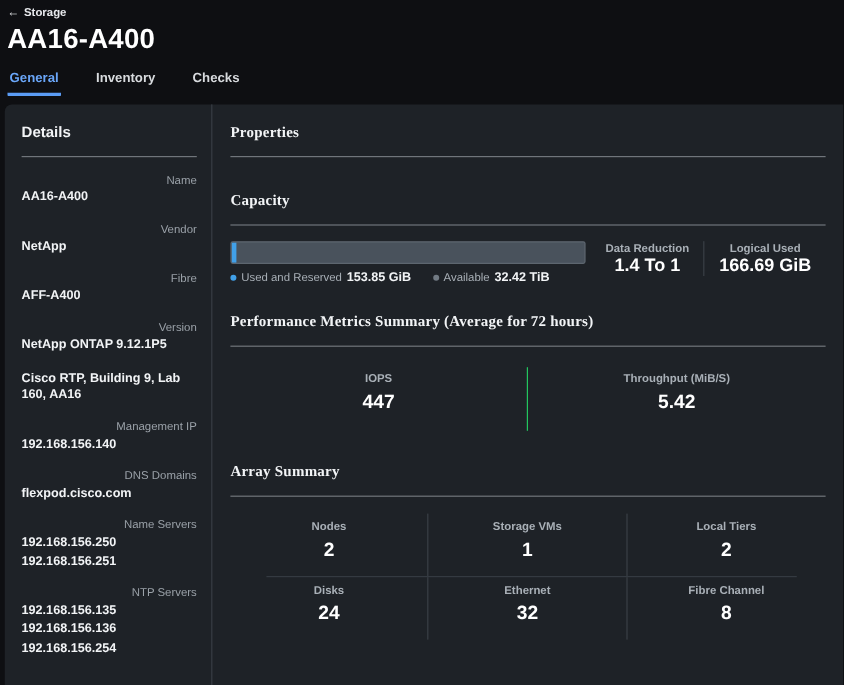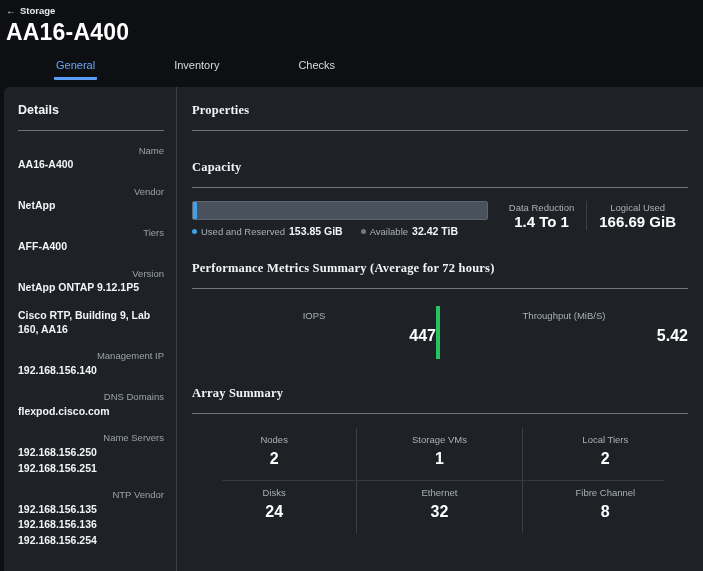--- a/index.html
+++ b/index.html
@@ -6,21 +6,21 @@
   html,body { background:#0b0c0e; }
   body { font-family:"Liberation Sans", sans-serif; }
   .screen { position:relative; width:703px; height:571px; background:#0e0f12; overflow:hidden; }
 
   
   .page-header { padding:5px 0 0 6px; }
   .breadcrumb { display:flex; align-items:center; gap:4px; font-size:9.5px; color:#e8eaed; font-weight:600; cursor:pointer; }
   .breadcrumb .arrow { font-size:10px; line-height:1; }
   .page-title { margin-top:3px; font-size:23px; font-weight:700; color:#ffffff; letter-spacing:0.2px; }
   .tabs { display:flex; gap:27px; margin-top:13px; padding-left:0; }
-  .tab { font-size:11px; font-weight:400; color:#d8dbde; padding:0 2px 6px 2px; border-bottom:3px solid transparent; cursor:pointer;margin-left:48px; }
+  .tab { font-size:11px; font-weight:700; color:#d8dbde; padding:0 2px 6px 2px; border-bottom:3px solid transparent; cursor:pointer; }
   .tab.active { color:#6aa6f8; border-bottom-color:#5b9cf5; border-radius:1px; }
 
   
   .panel { display:flex; margin:7px 0 0 4px; width:699px; height:510px; background:#1e2227; border-radius:6px 0 0 0; }
   .sidebar { width:173px; flex:0 0 173px; border-right:1px solid #393e45; padding:16px 12px 0 14px; }
   .side-title { font-size:12.5px; font-weight:700; color:#f2f4f6; }
   .rule { border:none; border-top:1px solid #70757b; margin-top:13px; }
   .field { margin-top:14px; }
   .field-label { font-size:9.5px; color:#9ba2a9; line-height:1.2;text-align:right; }
   .field-value { font-size:10.5px; font-weight:700; color:#f2f4f6; line-height:1.3; margin-top:2px; }
@@ -38,29 +38,29 @@
   .cap-left { width:296px; }
   .cap-bar { width:296px; height:19px; background:#49525c; border:1px solid #5d666f; border-radius:2px; overflow:hidden; position:relative; }
   .cap-used { position:absolute; left:0; top:0; bottom:0; min-width:3px; }
   .cap-legend { display:flex; align-items:center; margin-top:5px; }
   .dot { width:5px; height:5px; border-radius:50%; display:inline-block; margin-right:4px; flex:0 0 auto; }
   .leg-label { font-size:9.5px; color:#a9b0b7; margin-right:4px; }
   .leg-value { font-size:10.5px; font-weight:700; color:#f2f4f6; }
   .leg-gap { width:18px; flex:0 0 18px; }
   .cap-stats { display:flex; margin-left:auto; align-items:stretch; }
   .cap-stat { text-align:center; padding:1px 12px 0 12px; min-width:88px; }
-  .stat-label { font-size:9.5px; color:#a9b0b7; }
+  .stat-label { font-size:9.5px; color:#a9b0b7;font-weight:bold; }
   .cap-stat .stat-value { font-size:15px; font-weight:700; color:#ffffff; margin-top:0; }
   .vdiv { width:1px; background:#3a4046; }
 
   
   .metric-row { display:flex; margin-top:17px; }
   .metric-cell { width:50%; text-align:center; padding:4px 0 14px 0; }
-  .metric-cell.first { border-right:4px solid #22c55e; }
-  .metric-value { font-size:16px; font-weight:700; color:#ffffff; margin-top:6px;text-align:right; }
+  .metric-cell.first { border-right:1px solid #22c55e; }
+  .metric-value { font-size:16px; font-weight:700; color:#ffffff; margin-top:6px; }
 
   
   .array-grid { margin-top:14px; }
   .array-row { display:flex; }
   .array-cell { width:33.333%; text-align:center; padding:6px 0 12px 0; }
   .array-row .array-cell:nth-child(1),
   .array-row .array-cell:nth-child(2) { border-right:1px solid #3a4046; }
   .array-value { font-size:16px; font-weight:700; color:#ffffff; margin-top:5px; }
   .hdiv { border:none; border-top:1px solid #343a41; margin:0 24px 0 30px; }
 </style>
@@ -90,21 +90,21 @@
 
       <div class="field">
         <div class="field-label">Name</div>
         <div class="field-value">AA16-A400</div>
       </div>
       <div class="field">
         <div class="field-label">Vendor</div>
         <div class="field-value">NetApp</div>
       </div>
       <div class="field">
-        <div class="field-label">Tiers</div>
+        <div class="field-label">Fibre</div>
         <div class="field-value">AFF-A400</div>
       </div>
       <div class="field">
         <div class="field-label">Version</div>
         <div class="field-value">NetApp ONTAP 9.12.1P5</div>
       </div>
       <div class="field">
         <div class="field-value">Cisco RTP, Building 9, Lab 160, AA16</div>
       </div>
       <div class="field">
@@ -114,21 +114,21 @@
       <div class="field">
         <div class="field-label">DNS Domains</div>
         <div class="field-value">flexpod.cisco.com</div>
       </div>
       <div class="field">
         <div class="field-label">Name Servers</div>
         <div class="field-value">192.168.156.250</div>
         <div class="field-value">192.168.156.251</div>
       </div>
       <div class="field">
-        <div class="field-label">NTP Vendor</div>
+        <div class="field-label">NTP Servers</div>
         <div class="field-value">192.168.156.135</div>
         <div class="field-value">192.168.156.136</div>
         <div class="field-value">192.168.156.254</div>
       </div>
 
     </aside>
 
     <main class="main">
 
       <section class="properties-section">

